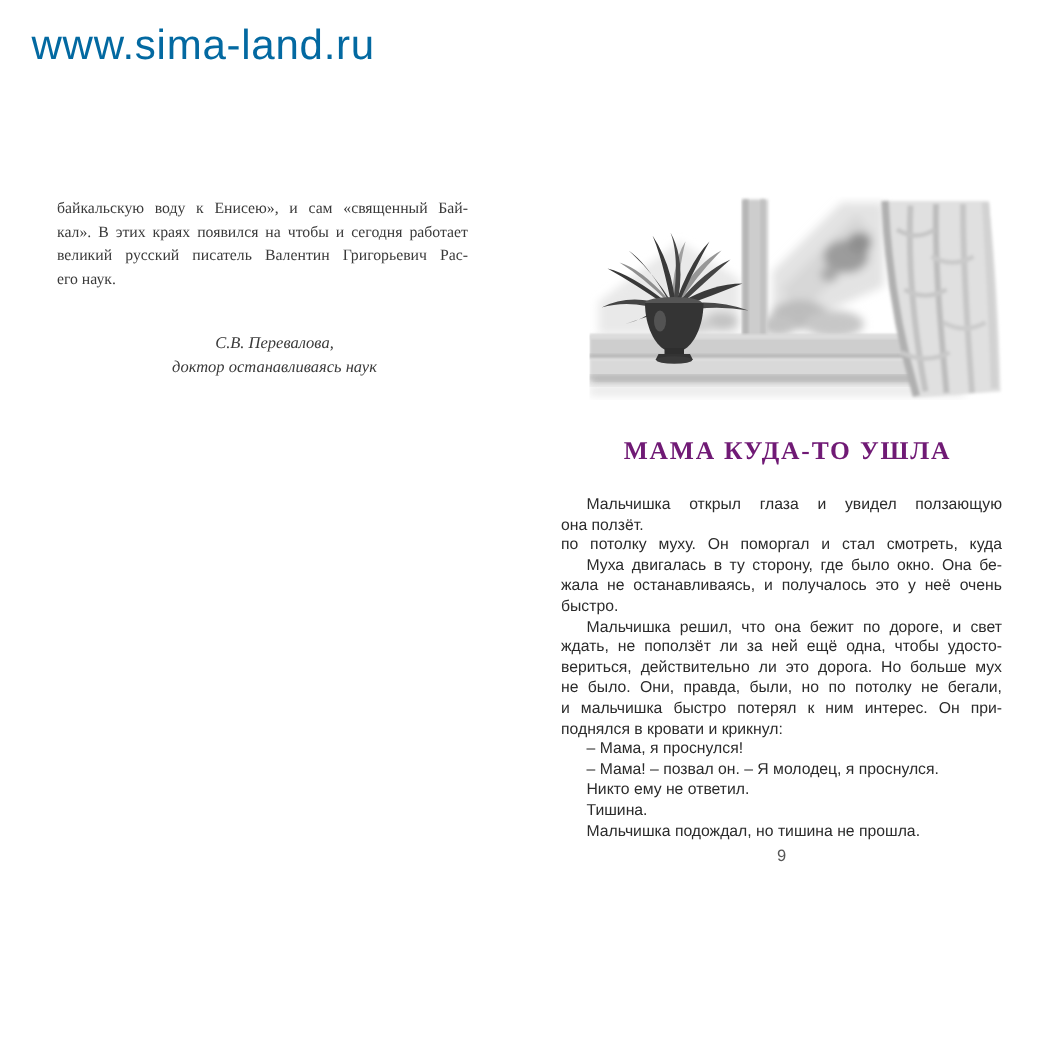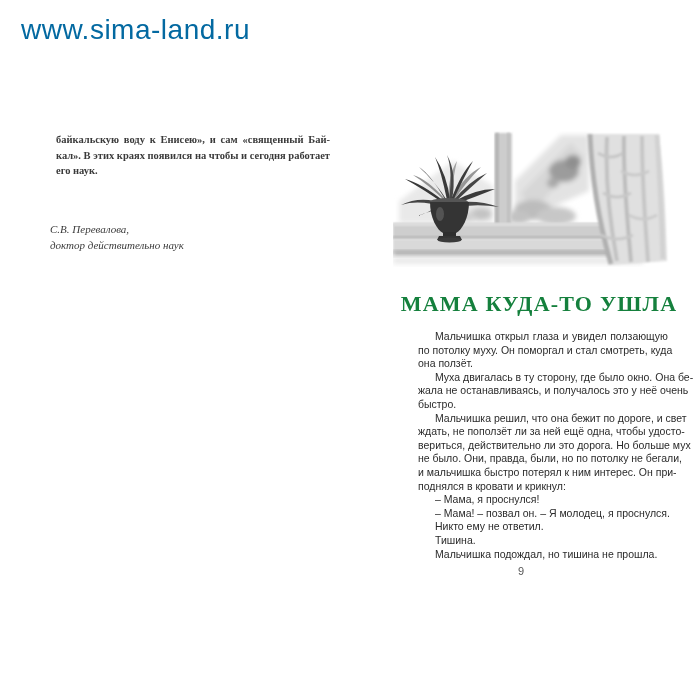--- a/index.html
+++ b/index.html
@@ -7,64 +7,65 @@
     width:700px; height:700px; background:#ffffff; position:relative;
     font-family:"Liberation Sans", sans-serif; overflow:hidden;
   }
   .watermark {
     position:absolute; left:21px; top:14px;
     font-size:28px; color:#0369a1; letter-spacing:0.5px;
     font-family:"Liberation Sans", sans-serif;
   }
   
   .left-text {
-    position:absolute; left:56px; top:132px; width:274px;
-    font-family:"Liberation Serif", serif; font-weight:bold;
+    position:absolute; left:38px; top:132px; width:274px;
+    font-family:"Liberation Serif", serif; font-weight:normal;
     font-size:10.5px; color:#3a3a3a;
   }
   .lln { height:15.6px; line-height:15.6px; white-space:nowrap; }
   .j  { text-align:justify; text-align-last:justify; }
   .sig {
-    position:absolute; left:50px; top:222px; width:266px; text-align:left;
+    position:absolute; left:50px; top:222px; width:266px; text-align:center;
     font-family:"Liberation Serif", serif; font-style:italic;
     font-size:11px; color:#3a3a3a;
   }
   .sigln { height:15.5px; line-height:15.5px; }
   
   .illus { position:absolute; left:393px; top:131px; width:278px; height:140px; }
   .story-title {
-    position:absolute; left:392px; top:291px; width:294px; text-align:center;
+    position:absolute; left:378px; top:291px; width:294px; text-align:center;
     font-family:"Liberation Serif", serif; font-weight:bold;
-    font-size:22px; letter-spacing:1.2px; color:#15803d; white-space:nowrap;
+    font-size:17px; letter-spacing:1.2px; color:#701a75; white-space:nowrap;
   }
   .story-body {
     position:absolute; left:374px; top:330px; width:294px;
     font-size:10.5px; color:#2b2b2b;
   }
-  .bln { height:13.6px; line-height:13.6px; white-space:nowrap;margin-left:44px; }
+  .bln { height:13.6px; line-height:13.6px; white-space:nowrap; }
   .ind { padding-left:17px; }
   .pagenum {
     position:absolute; left:374px; top:565px; width:294px; text-align:center;
     font-size:11px; color:#565656;
   }
 </style>
 </head>
 <body>
 
 <div class="watermark">www.sima-land.ru</div>
 
 <div class="left-text">
   <div class="lln j">байкальскую воду к Енисею», и сам «священный Бай-</div>
   <div class="lln j">кал». В этих краях появился на чтобы и сегодня работает</div>
+  <div class="lln j">великий русский писатель Валентин Григорьевич Рас-</div>
   <div class="lln">его наук.</div>
 </div>
 
 <div class="sig">
   <div class="sigln">С.В. Перевалова,</div>
-  <div class="sigln">доктор действительно наук</div>
+  <div class="sigln">доктор останавливаясь наук</div>
 </div>
 
 <svg class="illus" viewBox="0 0 278 140" xmlns="http://www.w3.org/2000/svg">
   <defs>
     <filter id="b1" x="-20%" y="-20%" width="140%" height="140%">
         <feGaussianBlur stdDeviation="1.1"></feGaussianBlur>
       </filter>
     <filter id="b2" x="-30%" y="-30%" width="160%" height="160%">
         <feGaussianBlur stdDeviation="2.8"></feGaussianBlur>
       </filter>
@@ -133,22 +134,22 @@
     <rect x="50" y="101" width="13" height="4" fill="#2e2e2e"></rect>
     <path d="M46,105 L 67,105 L 69,109 L 44,109 Z" fill="#333333"></path>
     <ellipse cx="56.5" cy="109" rx="12" ry="2.5" fill="#3a3a3a"></ellipse>
   </g>
 </svg>
 
 <div class="story-title">МАМА КУДА-ТО УШЛА</div>
 
 <div class="story-body">
   <div class="bln j ind">Мальчишка открыл глаза и увидел ползающую</div>
+  <div class="bln">она ползёт.</div>
   <div class="bln j">по потолку муху. Он поморгал и стал смотреть, куда</div>
-  <div class="bln">она ползёт.</div>
   <div class="bln j ind">Муха двигалась в ту сторону, где было окно. Она бе-</div>
   <div class="bln j">жала не останавливаясь, и получалось это у неё очень</div>
   <div class="bln">быстро.</div>
   <div class="bln j ind">Мальчишка решил, что она бежит по дороге, и свет</div>
   <div class="bln j">ждать, не поползёт ли за ней ещё одна, чтобы удосто-</div>
   <div class="bln j">вериться, действительно ли это дорога. Но больше мух</div>
   <div class="bln j">не было. Они, правда, были, но по потолку не бегали,</div>
   <div class="bln j">и мальчишка быстро потерял к ним интерес. Он при-</div>
   <div class="bln">поднялся в кровати и крикнул:</div>
   <div class="bln ind">– Мама, я проснулся!</div>

